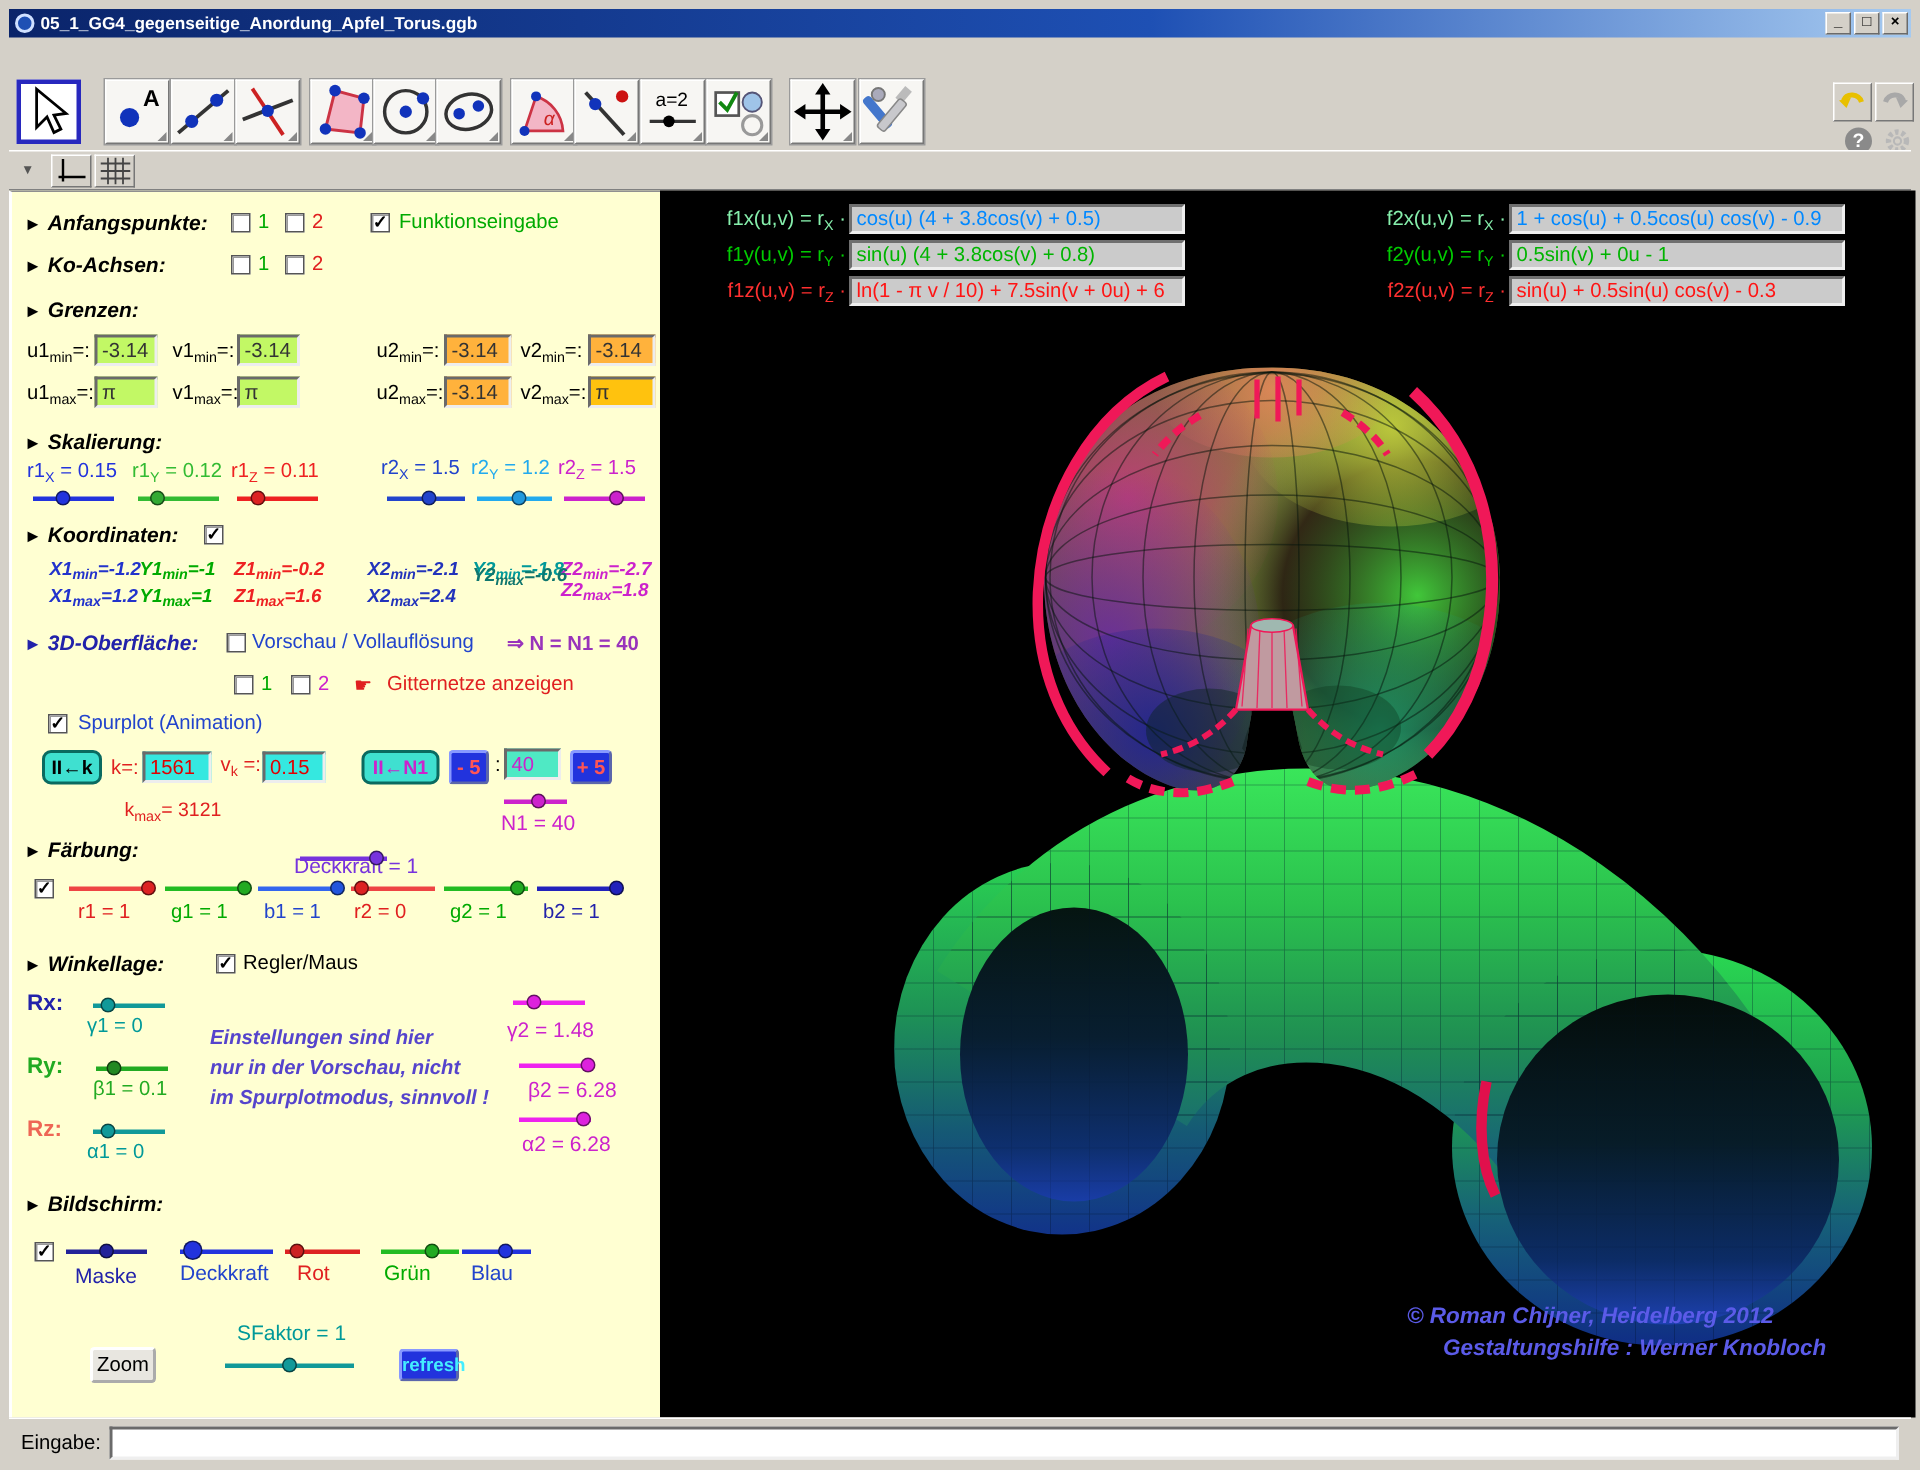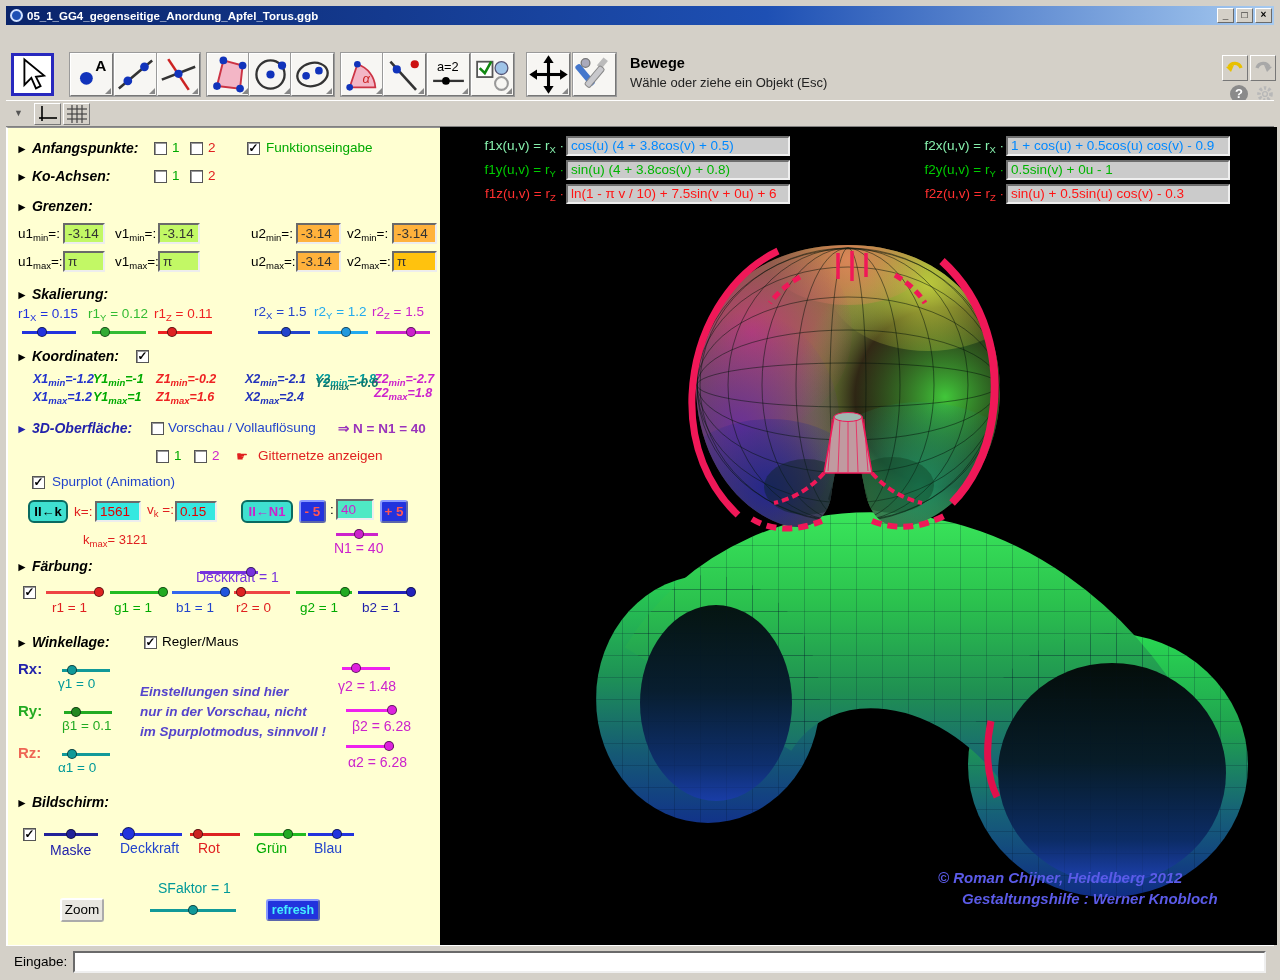--- a/index.html
+++ b/index.html
@@ -173,24 +173,20 @@
         </svg><span class="dd"></span>
     </div>
     <div class="tbtn" style="left:567px">
       <svg width="41" height="41" viewBox="0 0 32 32">
           <rect x="6" y="6" width="5" height="20" rx="2" transform="rotate(-40 9 16)" fill="#4477CC"></rect>
           <rect x="20" y="3" width="4.5" height="8" fill="#BBB" transform="rotate(40 22 7)"></rect>
           <rect x="14" y="8" width="5" height="19" rx="1.5" transform="rotate(40 16 17)" fill="#C8C8CC" stroke="#888" stroke-width=".8"></rect>
           <circle cx="9" cy="7" r="3.4" fill="#AAB" stroke="#777"></circle>
         </svg>
     </div>
-    <div class="status">
-      <div class="t1">Bewege</div>
-      <div class="t2">Wähle oder ziehe ein Objekt (Esc)</div>
-    </div>
   </div>
 
   <div class="sqbtn" style="left:1219px;top:52px">
     <svg width="20" height="20" viewBox="0 0 20 20">
         <path d="M4 9 C6 4 14 4 16 10" fill="none" stroke="#E8C000" stroke-width="3.4"></path>
         <polygon points="1,9 9,7 6,14" fill="#E8C000"></polygon>
       </svg>
   </div>
   <div class="sqbtn" style="left:1247px;top:52px">
     <svg width="20" height="20" viewBox="0 0 20 20">
@@ -448,21 +444,21 @@
         <div class="knob" style="left:52%;background:#2233DD"></div>
       </div>
     <span class="lab blue" style="left:306px;top:712px;font-size:14px">Blau</span>
 
     <span class="lab teal" style="left:150px;top:752px;font-size:14px">SFaktor = 1</span>
     <div class="graybtn" style="left:52px;top:770px;width:44px;height:24px;line-height:20px">Zoom</div>
     <div class="slider" style="left:142px;top:776px;width:86px">
         <div class="track" style="background:#119999"></div>
         <div class="knob" style="left:44%;background:#119999"></div>
       </div>
-    <div class="btn3d" style="left:258px;top:771px;width:54px;color:#44EEFF;font-size:12.5px">refresh</div>
+    <div class="btn3d" style="left:258px;top:771px;width:40px;color:#44EEFF;font-size:12.5px">refresh</div>
   </div>
 
   <div class="canvas">
 
     <svg width="840" height="818" viewBox="0 0 840 818" style="position:absolute;left:0;top:0">
       <defs>
         <pattern id="mesh" width="26" height="22" patternUnits="userSpaceOnUse">
           <path d="M 26 0 L 0 0 0 22" fill="none" stroke="rgba(0,15,40,0.5)" stroke-width="1"></path>
         </pattern>
         <linearGradient id="gTube" x1="0" y1="370" x2="0" y2="745" gradientUnits="userSpaceOnUse">

